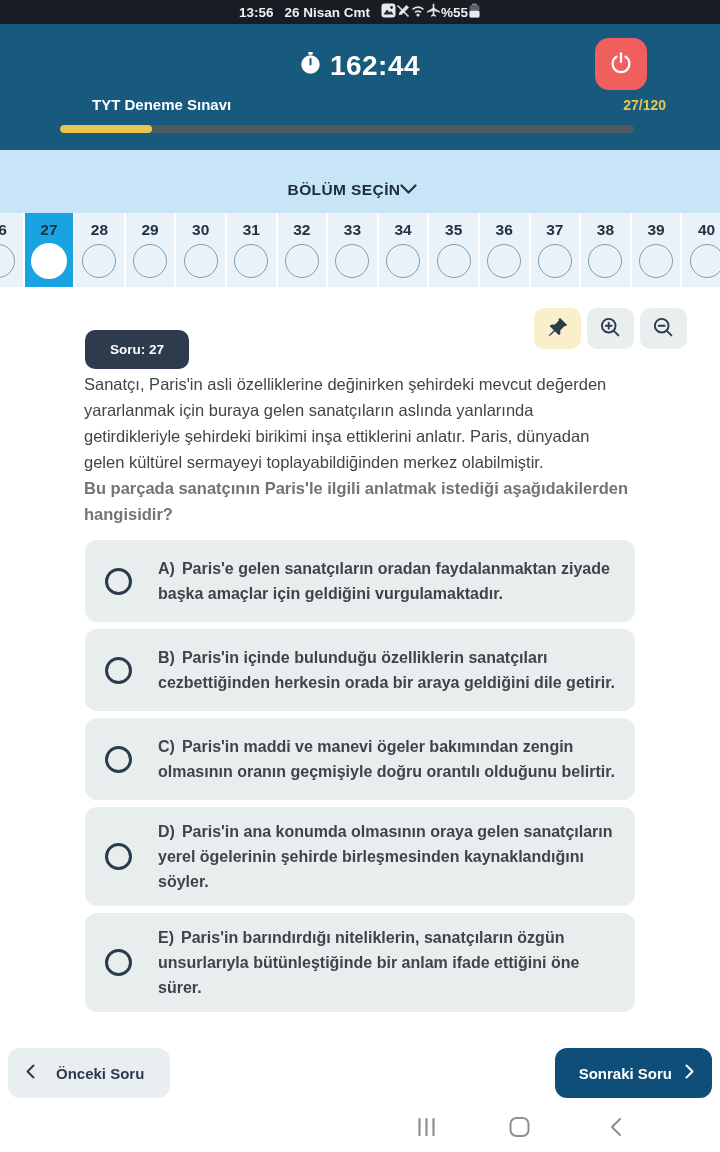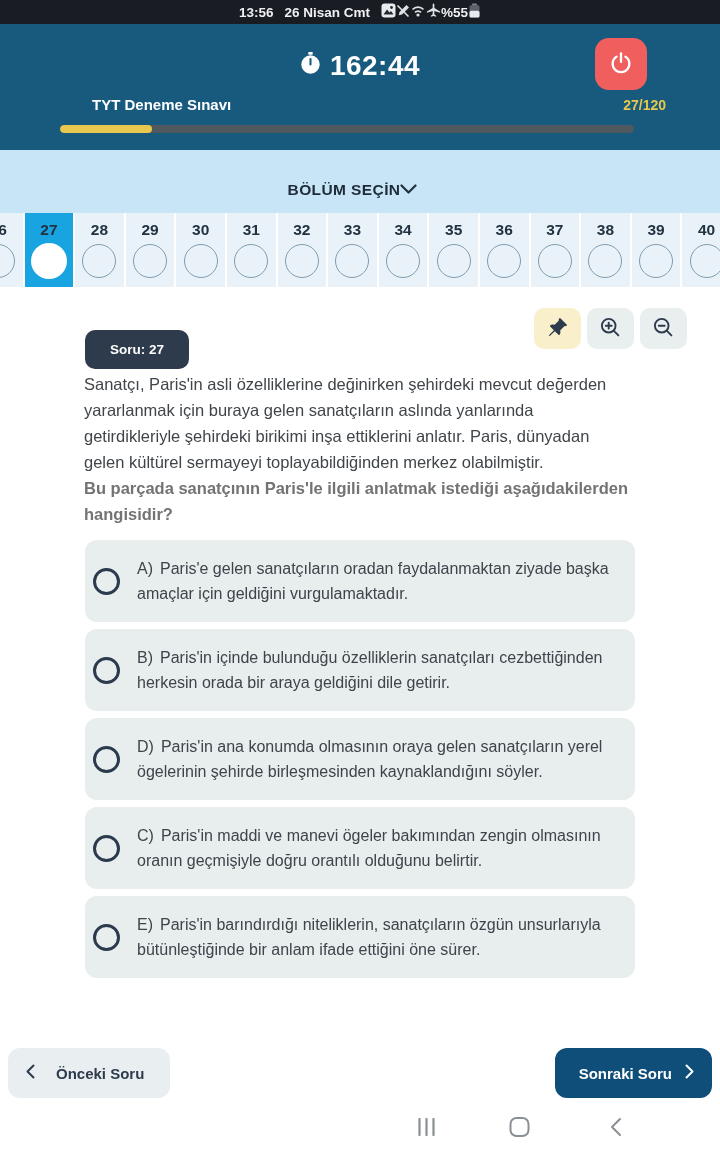--- a/index.html
+++ b/index.html
@@ -52,21 +52,21 @@
   .tool-btn.pin { background:#f9f0cb; }
 
   
   .question-block { position:absolute; top:371px; left:84px; width:548px;
     font-size:16.5px; line-height:26px; color:#404549; }
   .question-stem { font-weight:bold; color:#737373; }
 
   
   .options { position:absolute; top:540px; left:85px; width:550px; }
   .option-card { min-height:82px; border-radius:12px; background:#e8eeed; display:flex;
-    align-items:center; gap:17px; padding:12px 18px 12px 8px; margin-bottom:7px; cursor:pointer; }
+    align-items:center; gap:26px; padding:12px 18px 12px 20px; margin-bottom:7px; cursor:pointer;font-weight:bold; }
   .radio { width:27px; height:27px; border-radius:50%; border:3px solid #2c3a4d;
     background:transparent; flex-shrink:0; cursor:pointer; }
   .opt-text { font-size:16px; line-height:25px; color:#3e444b; }
   .opt-letter { margin-right:7px; }
 
   
   .prev-btn { position:absolute; top:1048px; left:8px; height:50px; border:none; border-radius:12px;
     background:#e9eef1; color:#2e3b4d; font-family:"Liberation Sans",sans-serif; font-weight:bold;
     font-size:15px; display:flex; align-items:center; gap:21px; padding:0 26px 0 18px; cursor:pointer; }
   .next-btn { position:absolute; top:1048px; right:8px; height:50px; border:none; border-radius:12px;
@@ -263,25 +263,25 @@
     <div class="option-card">
       <span class="radio"></span>
       <span class="opt-text"><span class="opt-letter">A)</span>Paris'e gelen sanatçıların oradan faydalanmaktan ziyade başka amaçlar için geldiğini vurgulamaktadır.</span>
     </div>
     <div class="option-card">
       <span class="radio"></span>
       <span class="opt-text"><span class="opt-letter">B)</span>Paris'in içinde bulunduğu özelliklerin sanatçıları cezbettiğinden herkesin orada bir araya geldiğini dile getirir.</span>
     </div>
     <div class="option-card">
       <span class="radio"></span>
+      <span class="opt-text"><span class="opt-letter">C)</span>Paris'in maddi ve manevi ögeler bakımından zengin olmasının oranın geçmişiyle doğru orantılı olduğunu belirtir.</span>
+    </div>
+    <div class="option-card">
+      <span class="radio"></span>
       <span class="opt-text"><span class="opt-letter">D)</span>Paris'in ana konumda olmasının oraya gelen sanatçıların yerel ögelerinin şehirde birleşmesinden kaynaklandığını söyler.</span>
-    </div>
-    <div class="option-card">
-      <span class="radio"></span>
-      <span class="opt-text"><span class="opt-letter">C)</span>Paris'in maddi ve manevi ögeler bakımından zengin olmasının oranın geçmişiyle doğru orantılı olduğunu belirtir.</span>
     </div>
     <div class="option-card">
       <span class="radio"></span>
       <span class="opt-text"><span class="opt-letter">E)</span>Paris'in barındırdığı niteliklerin, sanatçıların özgün unsurlarıyla bütünleştiğinde bir anlam ifade ettiğini öne sürer.</span>
     </div>
   </div>
 
 <button class="prev-btn">
   <span>
     <svg width="9" height="15" viewBox="0 0 9 15">

